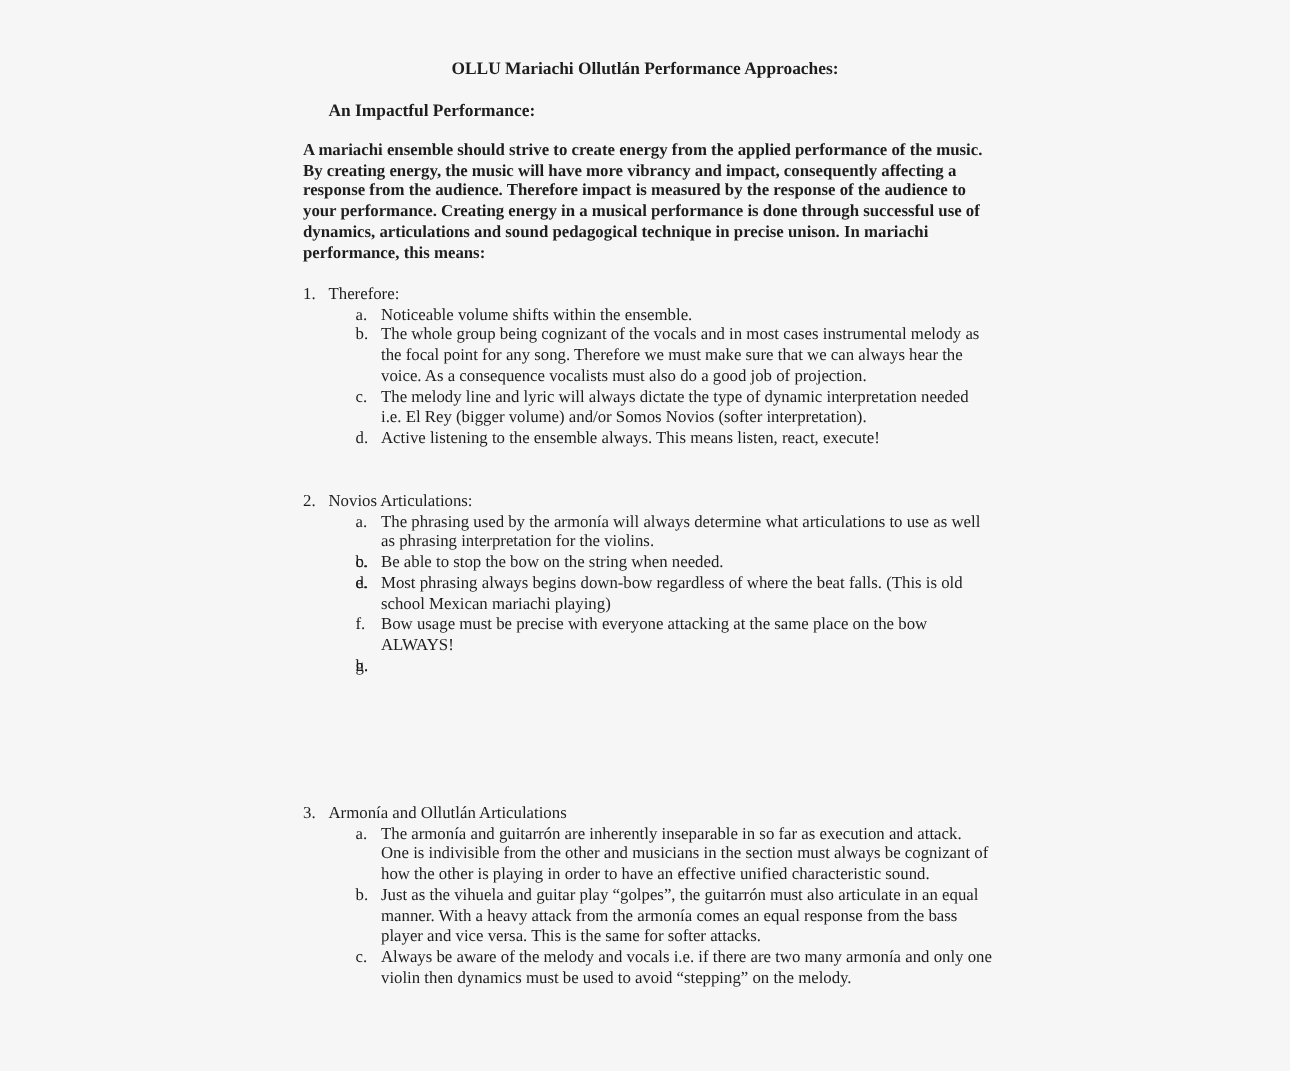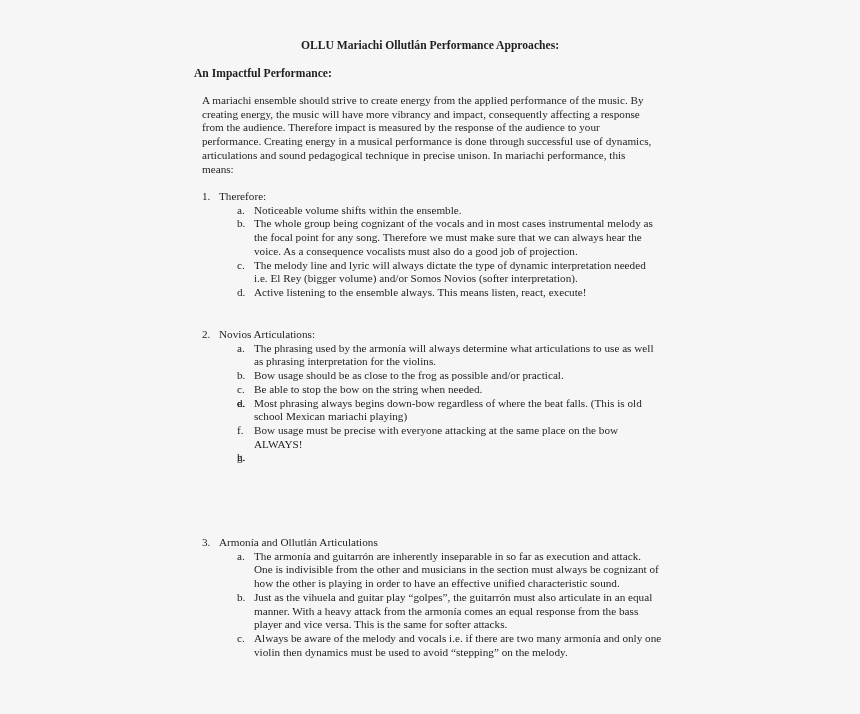--- a/index.html
+++ b/index.html
@@ -10,25 +10,25 @@
     color: #1e1e1e;
     font-size: 11.2px;
     position: relative;
   }
   .page { position: absolute; left: 0; top: 0; width: 772px; height: 714px; }
   .title {
     position: absolute; top: 39px; left: 200px; width: 460px;
     text-align: center; font-weight: bold; font-size: 11.6px;
   }
   .heading {
-    position: absolute; top: 67px; left: 194px; font-weight: bold; font-size: 11.6px;
+    position: absolute; top: 67px; left: 219px; font-weight: bold; font-size: 11.6px;
   }
   .intro {
     position: absolute; top: 94px; left: 202px; width: 455px;
-    line-height: 13.7px; margin: 0;
+    line-height: 13.7px; margin: 0; font-weight: bold;
   }
   .section { position: absolute; left: 202px; width: 460px; line-height: 13.7px; }
   .sec-head { position: relative; padding-left: 17px; }
   .sec-num { position: absolute; left: 0; }
   .items { margin: 0; padding: 0; list-style: none; }
   .item { position: relative; padding-left: 52px; }
   .item-letter { position: absolute; left: 35px; }
 </style>
 </head>
 <body>
@@ -51,21 +51,21 @@
     </ul>
   </div>
 
   <div class="section" style="top:328px;">
     <div class="sec-head">
       <span class="sec-num">2.</span>
       <span>Novios Articulations:</span>
     </div>
     <ul class="items">
       <li class="item"><span class="item-letter">a.</span><span>The phrasing used by the armonía will always determine what articulations to use as well as phrasing interpretation for the violins.</span></li>
-      <li class="item"><span class="item-letter">b.</span><span>Bow usage should be as close to the frog as possible and/or practical.</span></li>
+      <li class="item"><span class="item-letter">b.</span></li>
       <li class="item"><span class="item-letter">c.</span><span>Be able to stop the bow on the string when needed.</span></li>
       <li class="item"><span class="item-letter">d.</span></li>
       <li class="item"><span class="item-letter">e.</span><span>Most phrasing always begins down-bow regardless of where the beat falls. (This is old school Mexican mariachi playing)</span></li>
       <li class="item"><span class="item-letter">f.</span><span>Bow usage must be precise with everyone attacking at the same place on the bow ALWAYS!</span></li>
       <li class="item"><span class="item-letter">g.</span></li>
       <li class="item"><span class="item-letter">h.</span></li>
     </ul>
   </div>
 
   <div class="section" style="top:536px;">

